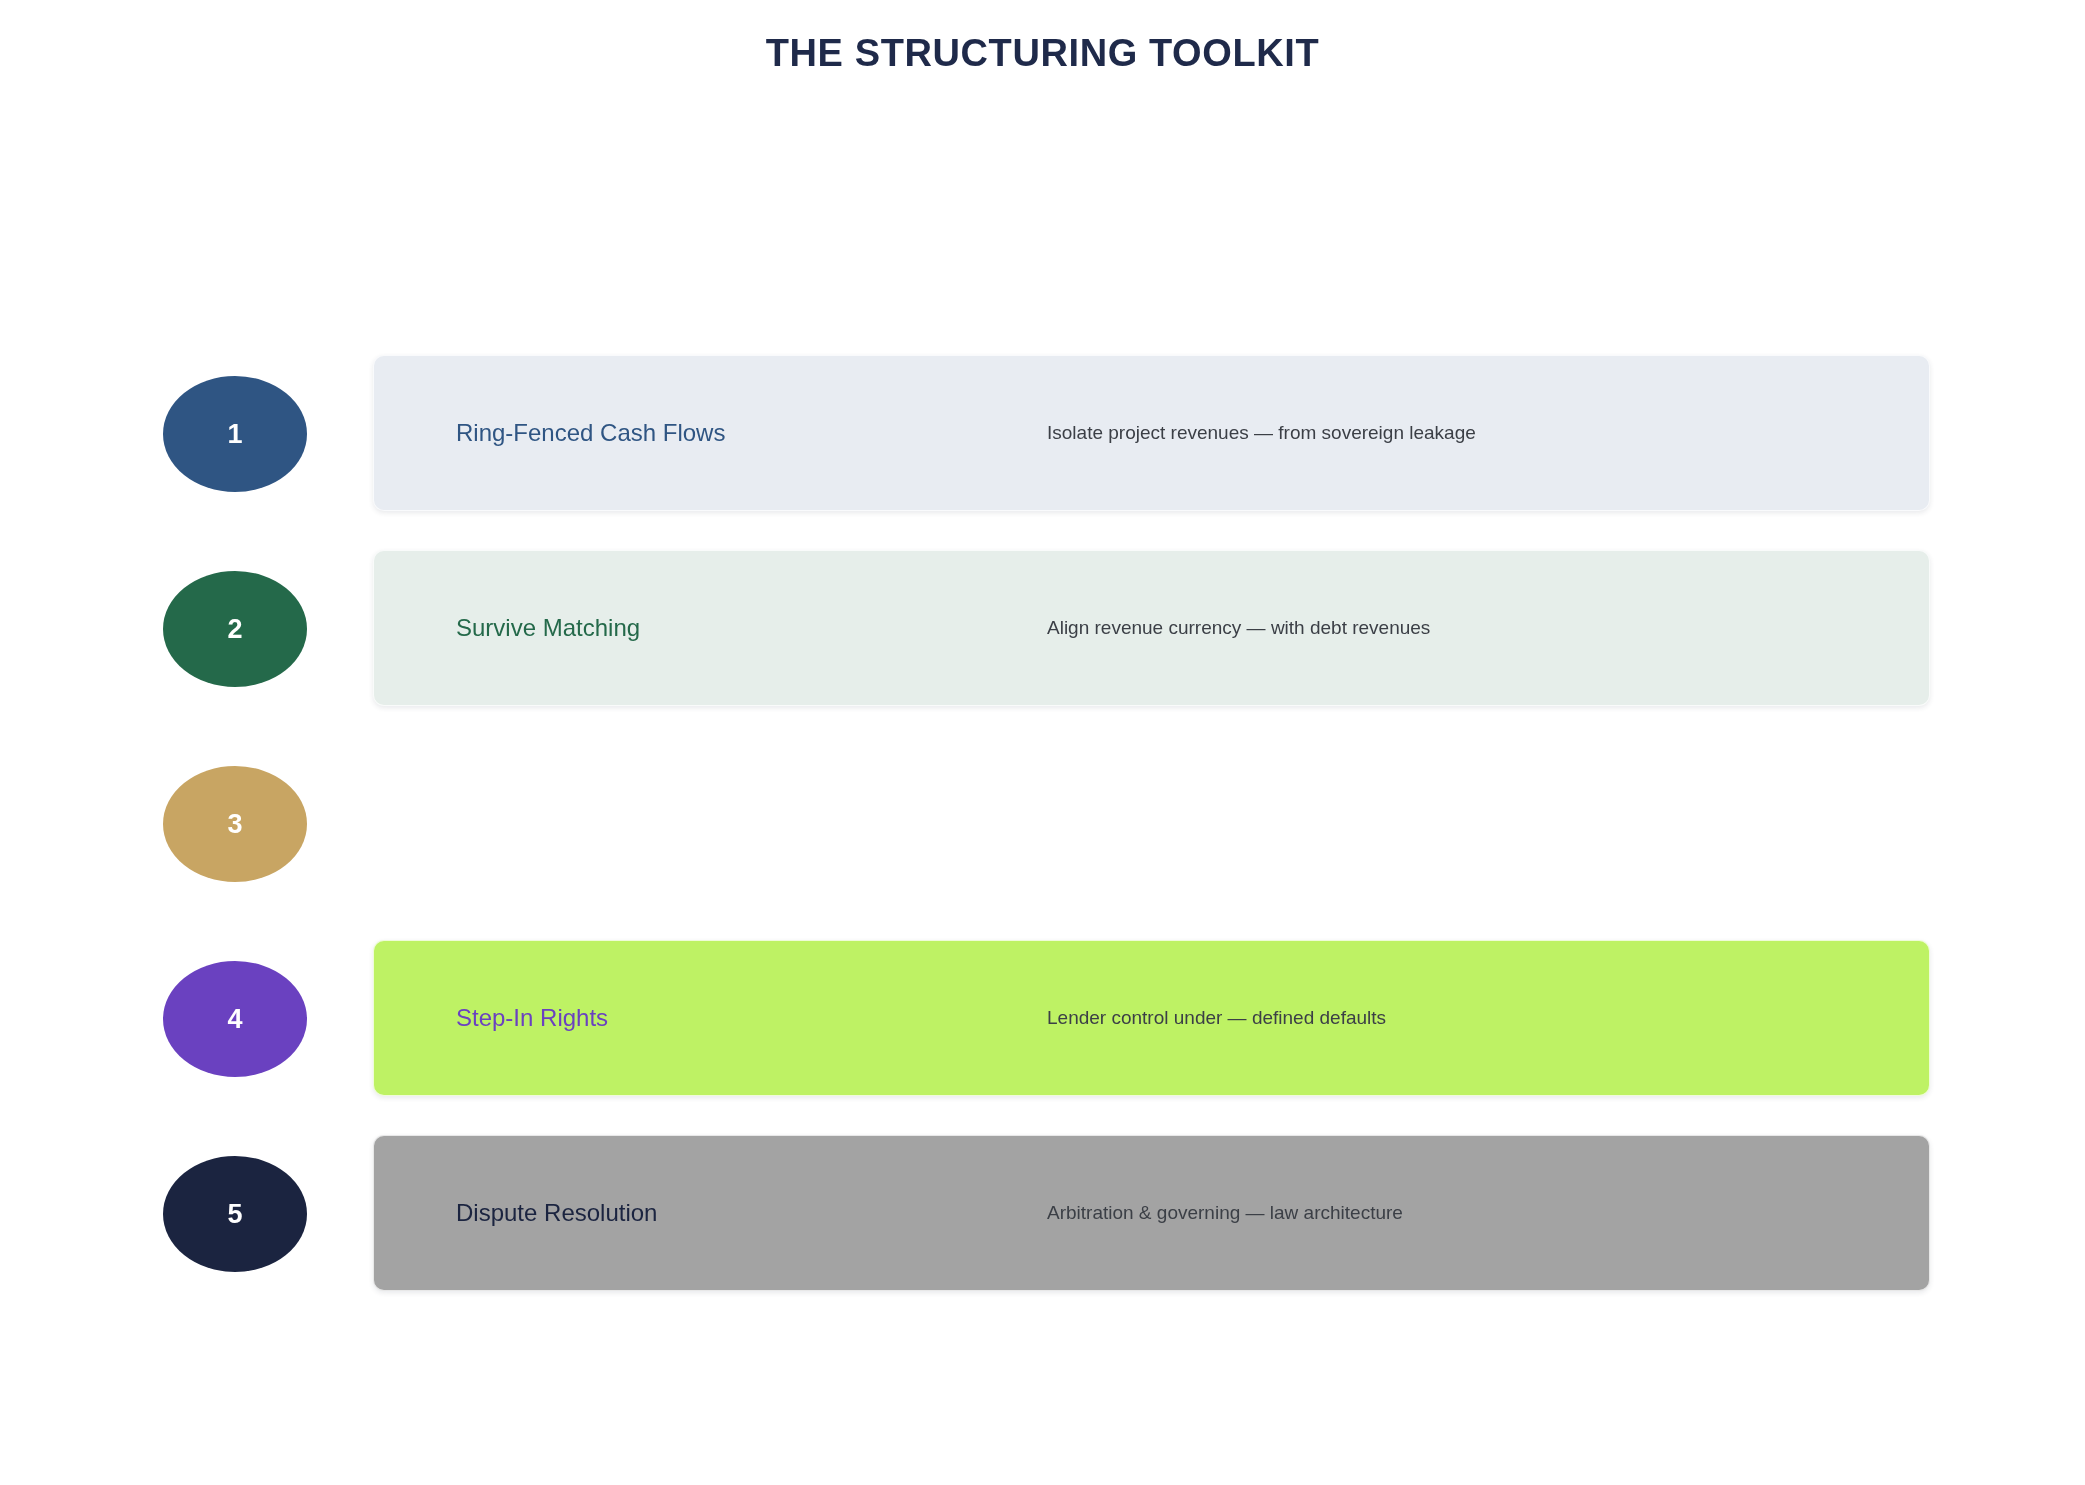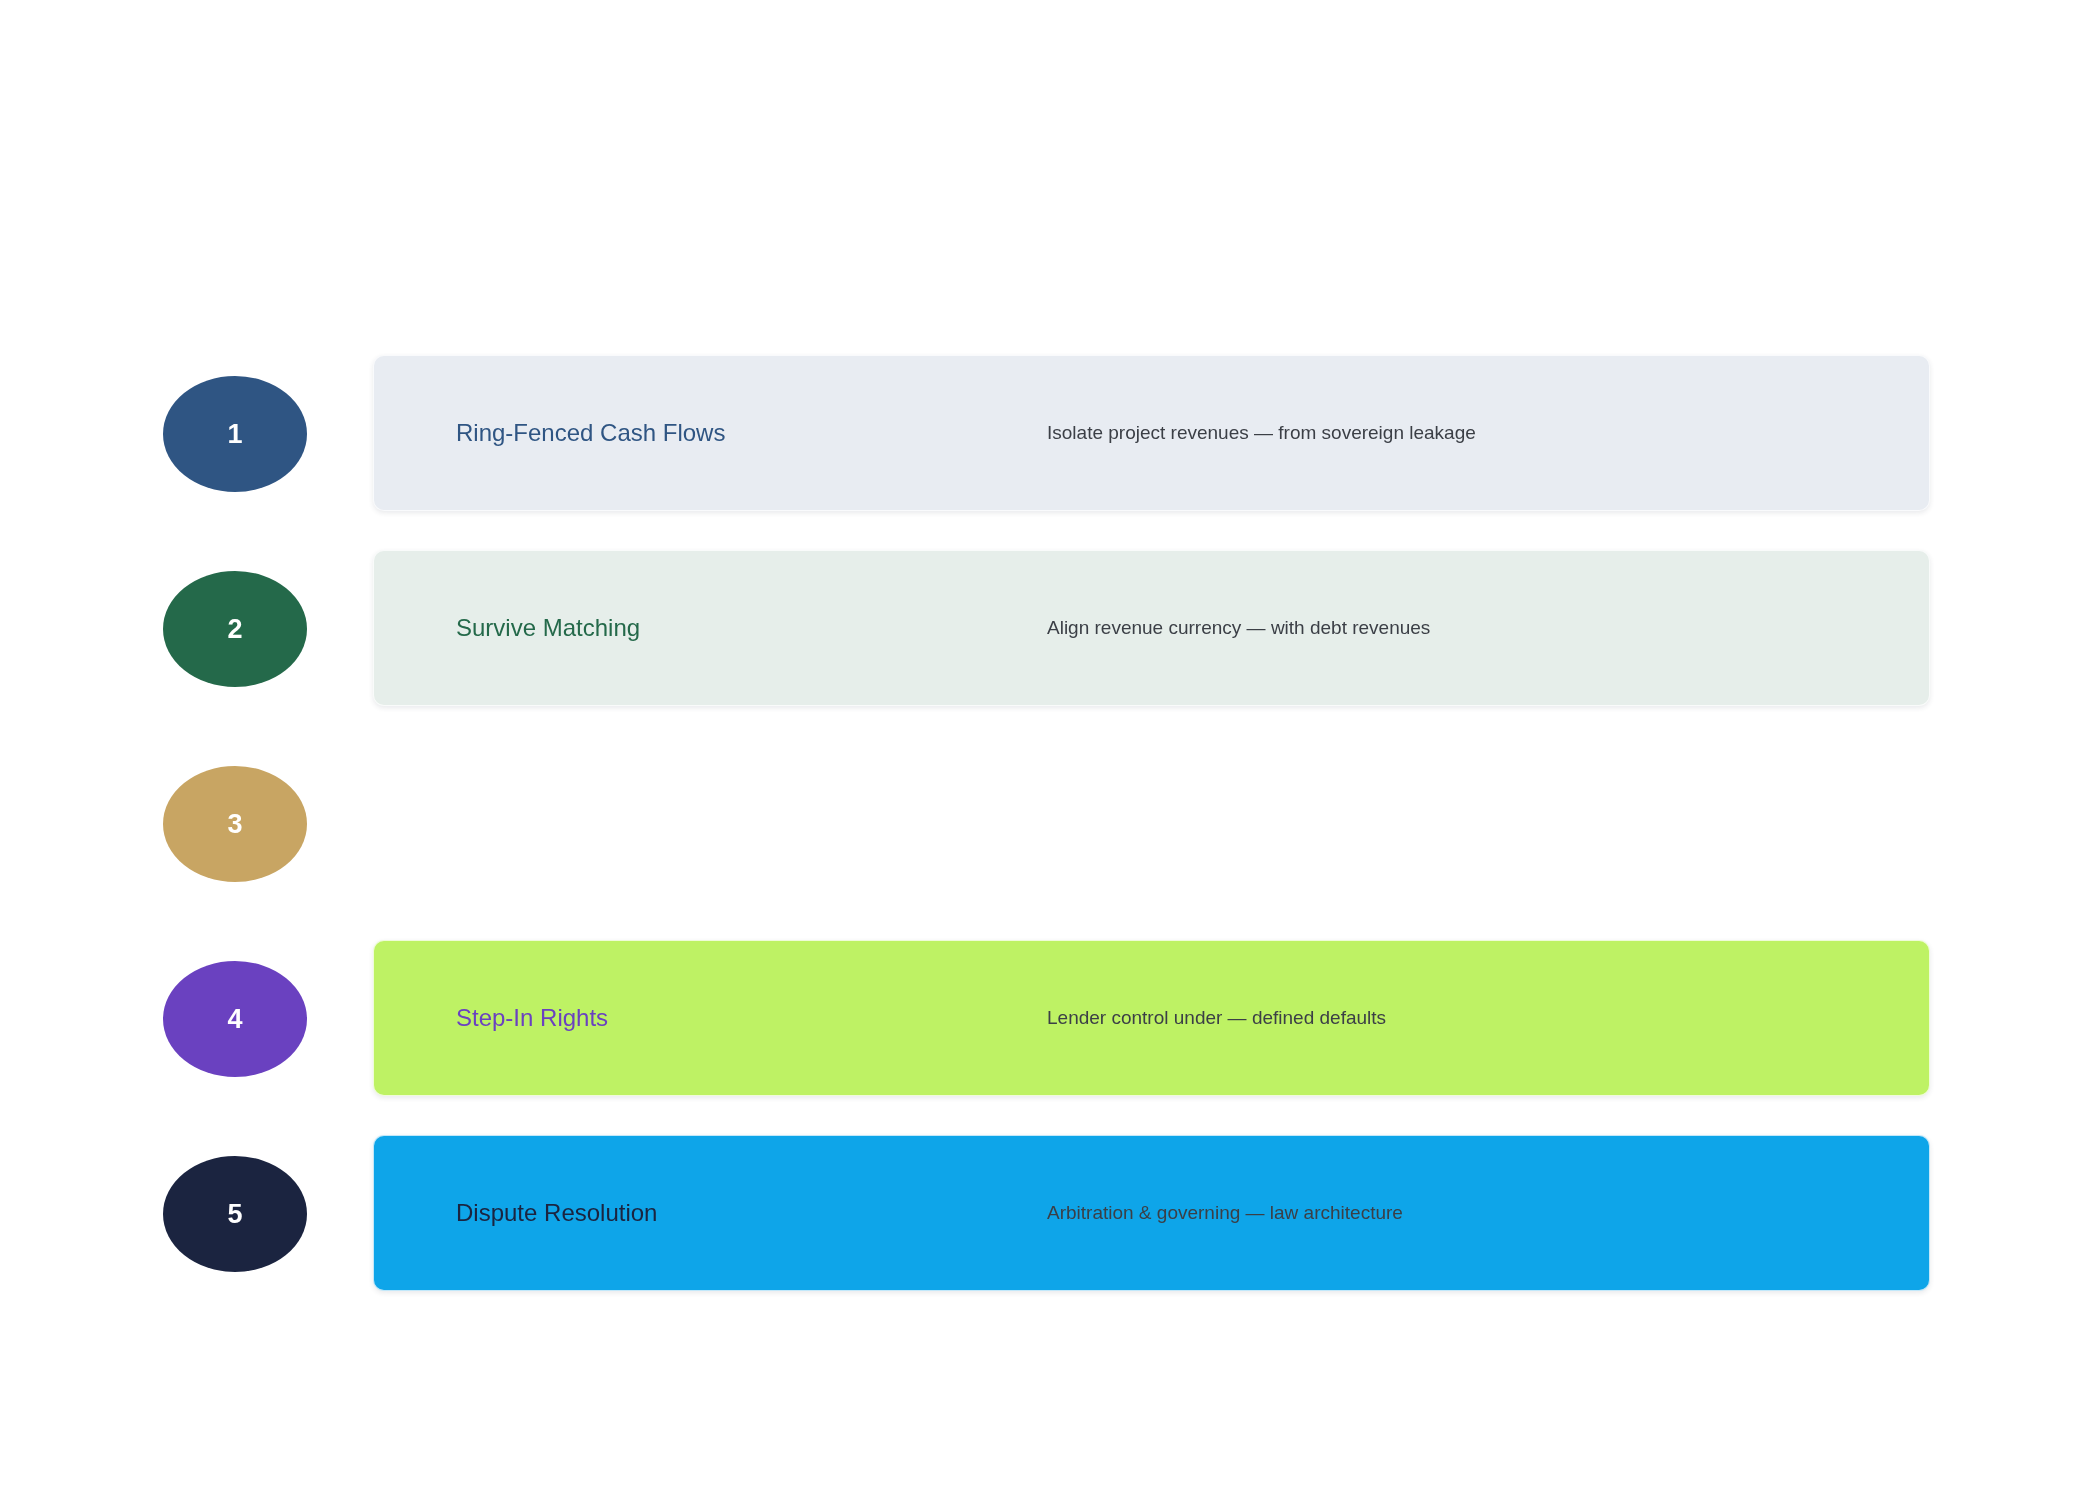--- a/index.html
+++ b/index.html
@@ -103,20 +103,21 @@
     font-size: 19px;
     color: #3b3f46;
     white-space: nowrap;
     font-family: "Liberation Sans", sans-serif;
   }
 </style>
 </head>
 <body style="background: rgb(255, 255, 255);">
 
 <div class="header">
+  <h1 class="page-title">THE STRUCTURING TOOLKIT</h1>
 </div>
 
 <div class="toolkit-list">
 
   <div class="toolkit-row">
     <div class="step-badge" style="background: rgb(47, 85, 131);">
       <span>1</span>
     </div>
     <div class="step-card" style="background: rgb(232, 236, 242);">
       <div class="card-inner">
@@ -153,21 +154,21 @@
         <span class="step-label" style="color: rgb(106, 65, 192);">Step-In Rights</span>
         <span class="step-desc" style="color: rgb(59, 63, 70);">Lender control under — defined defaults</span>
       </div>
     </div>
   </div>
 
   <div class="toolkit-row">
     <div class="step-badge" style="background: rgb(27, 36, 64);">
       <span>5</span>
     </div>
-    <div class="step-card" style="background: #0ea5e9;">
+    <div class="step-card" style="background: #a3a3a3;">
       <div class="card-inner">
         <span class="step-label" style="color: rgb(27, 36, 64);">Dispute Resolution</span>
         <span class="step-desc" style="color: rgb(59, 63, 70);">Arbitration &amp; governing — law architecture</span>
       </div>
     </div>
   </div>
 
 </div>
 
 </body></html>

